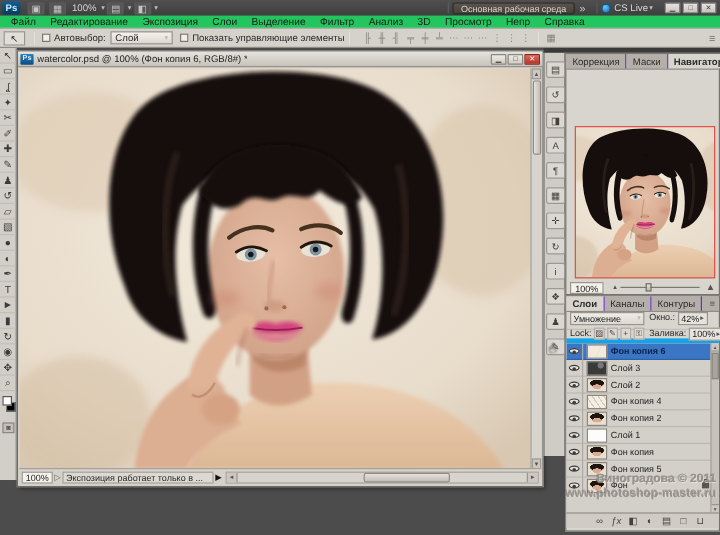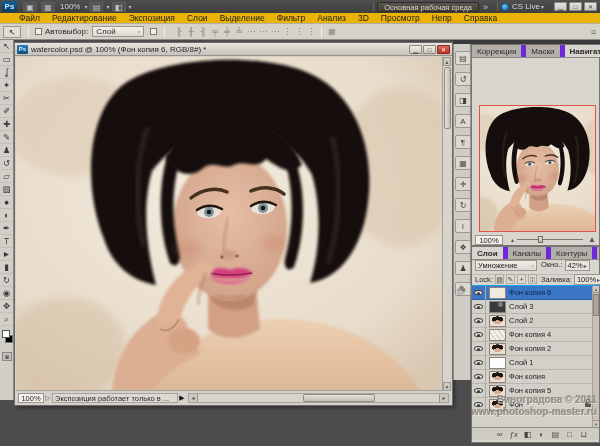--- a/index.html
+++ b/index.html
@@ -18,22 +18,22 @@
   .tb-sep{width:1px;height:9px;background:#2e2e2e;border-right:1px solid #666;margin:0 3px}
   .tb-right{margin-left:auto;display:flex;align-items:center}
   .workspace-btn{height:10px;line-height:9px;padding:0 6px;font-size:7.5px;color:#d9d5ce;background:linear-gradient(#5a544b,#46413a);
                  border:1px solid #2e2b26;border-radius:2px;margin-right:4px;white-space:nowrap}
   .chev{color:#c9c9c9;font-size:9px;margin-right:6px}
   .cslive{display:flex;align-items:center;margin-right:8px;color:#d8d8d8}
   .cslive-dot{width:8px;height:8px;border-radius:50%;background:radial-gradient(circle at 35% 30%,#6fc6ef,#1173b5);margin-right:3px;border:1px solid #0c5c94}
   .winbtn{width:13px;height:9px;margin-left:2px;background:linear-gradient(#e8e5df,#c9c5be);border:1px solid #8c8c8c;
           color:#444;font-size:6px;line-height:8px;text-align:center;border-radius:1px}
   
-  .menubar{position:absolute;left:0;top:13px;width:600px;height:11px;background:#eab308;border-bottom:1px solid #b2aea7;
-           display:flex;align-items:center;padding-left:13px}
+  .menubar{position:absolute;left:0;top:13px;width:600px;height:11px;background:#22c55e;border-bottom:1px solid #b2aea7;
+           display:flex;align-items:center;padding-left:3px}
   .menu-item{font-size:8.5px;line-height:11px;padding:0 6px;color:#1b1b1b;white-space:nowrap}
   
   .optionsbar{position:absolute;left:0;top:24px;width:600px;height:16px;background:#d5d2cb;border-bottom:1px solid #8e8a84;
               display:flex;align-items:center;font-size:8px;color:#2a2a2a}
   .opt-tool{width:18px;height:12px;margin:0 3px;border:1px solid #9a968f;background:#e1ded8;text-align:center;line-height:11px;font-size:8px}
   .opt-sep{width:1px;height:12px;background:#a9a59e;border-right:1px solid #efece6;margin:0 4px}
   .cbox{width:7px;height:7px;border:1px solid #7b776f;background:#f2efe9;margin:0 3px 0 2px}
   .opt-label{white-space:nowrap}
   .opt-select{display:flex;align-items:center;justify-content:space-between;width:52px;height:11px;margin:0 4px;
               padding:0 3px;border:1px solid #9a968f;background:linear-gradient(#f4f1eb,#ddd9d2);font-size:8px}
@@ -77,59 +77,59 @@
   .hthumb{position:absolute;left:44%;top:0;width:72px;height:8px;background:linear-gradient(#e5e2db,#c2beb7);border:1px solid #908c85;border-radius:2px}
   
   .dock-top{position:absolute;left:453px;top:40px;width:147px;height:4px;background:#3a3a3a}
   .dockstrip{position:absolute;left:453px;top:44px;width:18px;height:336px;background:#cfccc5;border-right:1px solid #8b8781;border-left:1px solid #8b8781}
   .dock-icon{width:16px;height:14px;margin:7px 0 0 1px;background:#dbd8d1;border:1px solid #9d9992;text-align:center;
              line-height:13px;font-size:8px;color:#44413c;border-radius:2px}
   .panel{position:absolute;background:#d8d5ce;border:1px solid #77736e}
   .nav-panel{left:471px;top:44px;width:129px;height:202px}
   .layers-panel{left:471px;top:246px;width:129px;height:197px}
   .ptabs{position:absolute;left:0;top:0;right:0;height:13px;background:#b4b0a9;display:flex;border-bottom:1px solid #8e8a84}
-  .ptab{padding:0 5px;font-size:8px;line-height:13px;color:#2c2c2c;border-right:5px solid #6d28d9;background:#b4b0a9;white-space:nowrap}
+  .ptab{padding:0 5px;font-size:8px;line-height:13px;color:#2c2c2c;border-right:1px solid #6d28d9;background:#b4b0a9;white-space:nowrap}
   .ptab.active{background:#d8d5ce;font-weight:bold}
   .ptab-menu{margin-left:auto;padding:0 3px;font-size:8px;line-height:13px;color:#555}
   .nav-thumb{position:absolute;left:7px;top:60px;width:117px;height:127px;border:1px solid #b3afa8;background:#e8dccb}
   .nav-frame{position:absolute;left:-1px;top:-1px;width:117px;height:127px;border:1px solid #df5349;pointer-events:none}
   .nav-bottom{position:absolute;left:3px;right:3px;top:189px;height:11px;display:flex;align-items:center}
   .nav-zoomfield{width:28px;height:10px;background:#f4f1eb;border:1px solid #9a968f;font-size:7.5px;line-height:9px;text-align:center}
   .slider-min{font-size:6px;color:#555;margin-left:8px}
   .slider-max{font-size:8px;color:#555;margin-left:2px}
   .slider-track{flex:1;height:1px;background:#7b776f;margin:0 3px;position:relative}
   .slider-thumb{position:absolute;left:32%;top:-3px;width:5px;height:7px;background:linear-gradient(#e7e4de,#bbb7b0);border:1px solid #6f6b64}
   
   .blendrow{position:absolute;left:0;top:13px;right:0;height:15px;display:flex;align-items:flex-start;font-size:7.5px;border-bottom:1px solid #c2beb7}
   .blend-select{display:flex;justify-content:space-between;align-items:center;width:62px;height:11px;margin-left:3px;
                 padding:0 2px;border:1px solid #9a968f;background:linear-gradient(#f0ede7,#dcd8d1);font-size:7.5px}
   .lbl{margin-left:4px;white-space:nowrap;color:#2a2a2a}
   .valbox{display:flex;align-items:center;height:11px;margin-left:2px;padding:0 2px;border:1px solid #9a968f;background:#e6e3dd;font-size:7.5px}
   .valbox .caret{color:#555}
-  .lockrow{position:absolute;left:0;top:26px;right:0;height:13px;display:flex;align-items:center;font-size:7.5px;border-bottom:1px solid #0ea5e9}
+  .lockrow{position:absolute;left:0;top:26px;right:0;height:13px;display:flex;font-size:7.5px;border-bottom:4px solid #0ea5e9}
   .lock-icon{width:9px;height:10px;margin-left:2px;text-align:center;line-height:10px;font-size:7px;color:#4a4742;border:1px solid #b0aca5;background:#ddd9d2}
   .padlock{width:6px;height:5px;background:#5a564f;position:relative;display:inline-block;margin:0 0 0 4px}
   .padlock::before{content:"";position:absolute;left:1px;top:-3px;width:3px;height:3px;border:1px solid #5a564f;border-bottom:none;border-radius:2px 2px 0 0}
   .layerlist{position:absolute;left:0;top:39px;right:0;height:141px;background:#d3d0c9;overflow:hidden}
   .layer-row{height:14px;display:flex;align-items:center;border-bottom:1px solid #bcb8b1;position:relative}
   .layer-row.sel{background:#3a76c4;border-bottom-color:#2f62a5}
   .eyecell{width:14px;height:14px;border-right:1px solid #aeaaa3;display:flex;align-items:center;justify-content:center}
   .eye{width:9px;height:5px;border:1px solid #3c3c3c;border-radius:50%;position:relative;background:#e8e5df}
   .eye::after{content:"";position:absolute;left:2px;top:.5px;width:3px;height:3px;border-radius:50%;background:#3c3c3c}
   .thumbcell{width:17px;height:12px;margin:0 3px;border:1px solid #8a867f;background:#fff;flex:none}
   .t-portrait{background:radial-gradient(ellipse 36% 26% at 50% 62%,#d9ac92 0%,#d9ac92 70%,rgba(217,172,146,0) 74%),
               radial-gradient(ellipse 62% 48% at 50% 34%,#1c140e 0%,#1c140e 60%,rgba(28,20,14,0) 64%),#e9dfd0}
   .t-light-portrait{background:radial-gradient(ellipse 36% 26% at 50% 62%,#e8c9b1 0%,#e8c9b1 70%,rgba(232,201,177,0) 74%),
               radial-gradient(ellipse 62% 48% at 50% 34%,#7a6654 0%,#7a6654 60%,rgba(122,102,84,0) 64%),#f2ebdf}
   .t-light{background:linear-gradient(115deg,#f1eadd 55%,#e7dccb 56%,#f1eadd 60%),#f1eadd}
   .t-dark{background:radial-gradient(circle at 70% 25%,#777 0%,#777 18%,rgba(119,119,119,0) 22%),#3a3a3a}
   .t-white{background:#fcfcfc}
   .t-sketch{background:repeating-linear-gradient(55deg,rgba(130,108,94,.28) 0 1px,transparent 1px 4px),#f4eee3}
   .layer-name{font-size:7.5px;color:#1d1d1d;white-space:nowrap;overflow:hidden}
-  .layer-row.sel .layer-name{color:#0c2247;font-weight:normal}
+  .layer-row.sel .layer-name{color:#0c2247;font-weight:bold}
   .row-lock{margin-left:auto;margin-right:8px}
   .listscroll{position:absolute;right:0;top:39px;width:7px;height:141px;background:#c6c2bb;border-left:1px solid #a5a19a}
   .listscroll .sa{height:7px;font-size:4px;line-height:7px;text-align:center;color:#555;background:#ccc8c1;border-bottom:1px solid #9c988f}
   .listscroll .sthumb{position:absolute;left:0;top:8px;width:6px;height:22px;background:#a9a59e;border:1px solid #8a867f}
   .listscroll .sa.bottom{position:absolute;bottom:0;left:0;right:0;border-top:1px solid #9c988f;border-bottom:none}
   .layerbottom{position:absolute;left:0;right:0;top:180px;height:13px;border-top:1px solid #938f88;background:#cfccc5;
                display:flex;align-items:center;justify-content:flex-end;padding-right:10px}
   .lb-icon{width:11px;text-align:center;font-size:8px;color:#45423d;margin-left:3px;font-style:italic}
   
   .wm{position:absolute;right:3px;font-size:10px;font-weight:bold;color:rgba(150,144,136,.95);
@@ -270,20 +270,21 @@
   <div class="optionsbar">
     <span class="opt-tool">↖</span>
     <span class="opt-sep"></span>
     <span class="cbox"></span>
     <span class="opt-label">Автовыбор:</span>
     <span class="opt-select">
       <span>Слой</span>
       <span class="caret">▾</span>
     </span>
     <span class="cbox"></span>
+    <span class="opt-label">Показать управляющие элементы</span>
     <span class="opt-sep"></span>
     <span class="align-group">
 
     <span class="align-icon">╟</span>
         <span class="align-icon">╫</span>
         <span class="align-icon">╢</span>
         <span class="align-icon">╤</span>
         <span class="align-icon">╪</span>
         <span class="align-icon">╧</span>
         <span class="align-icon">⋯</span>

